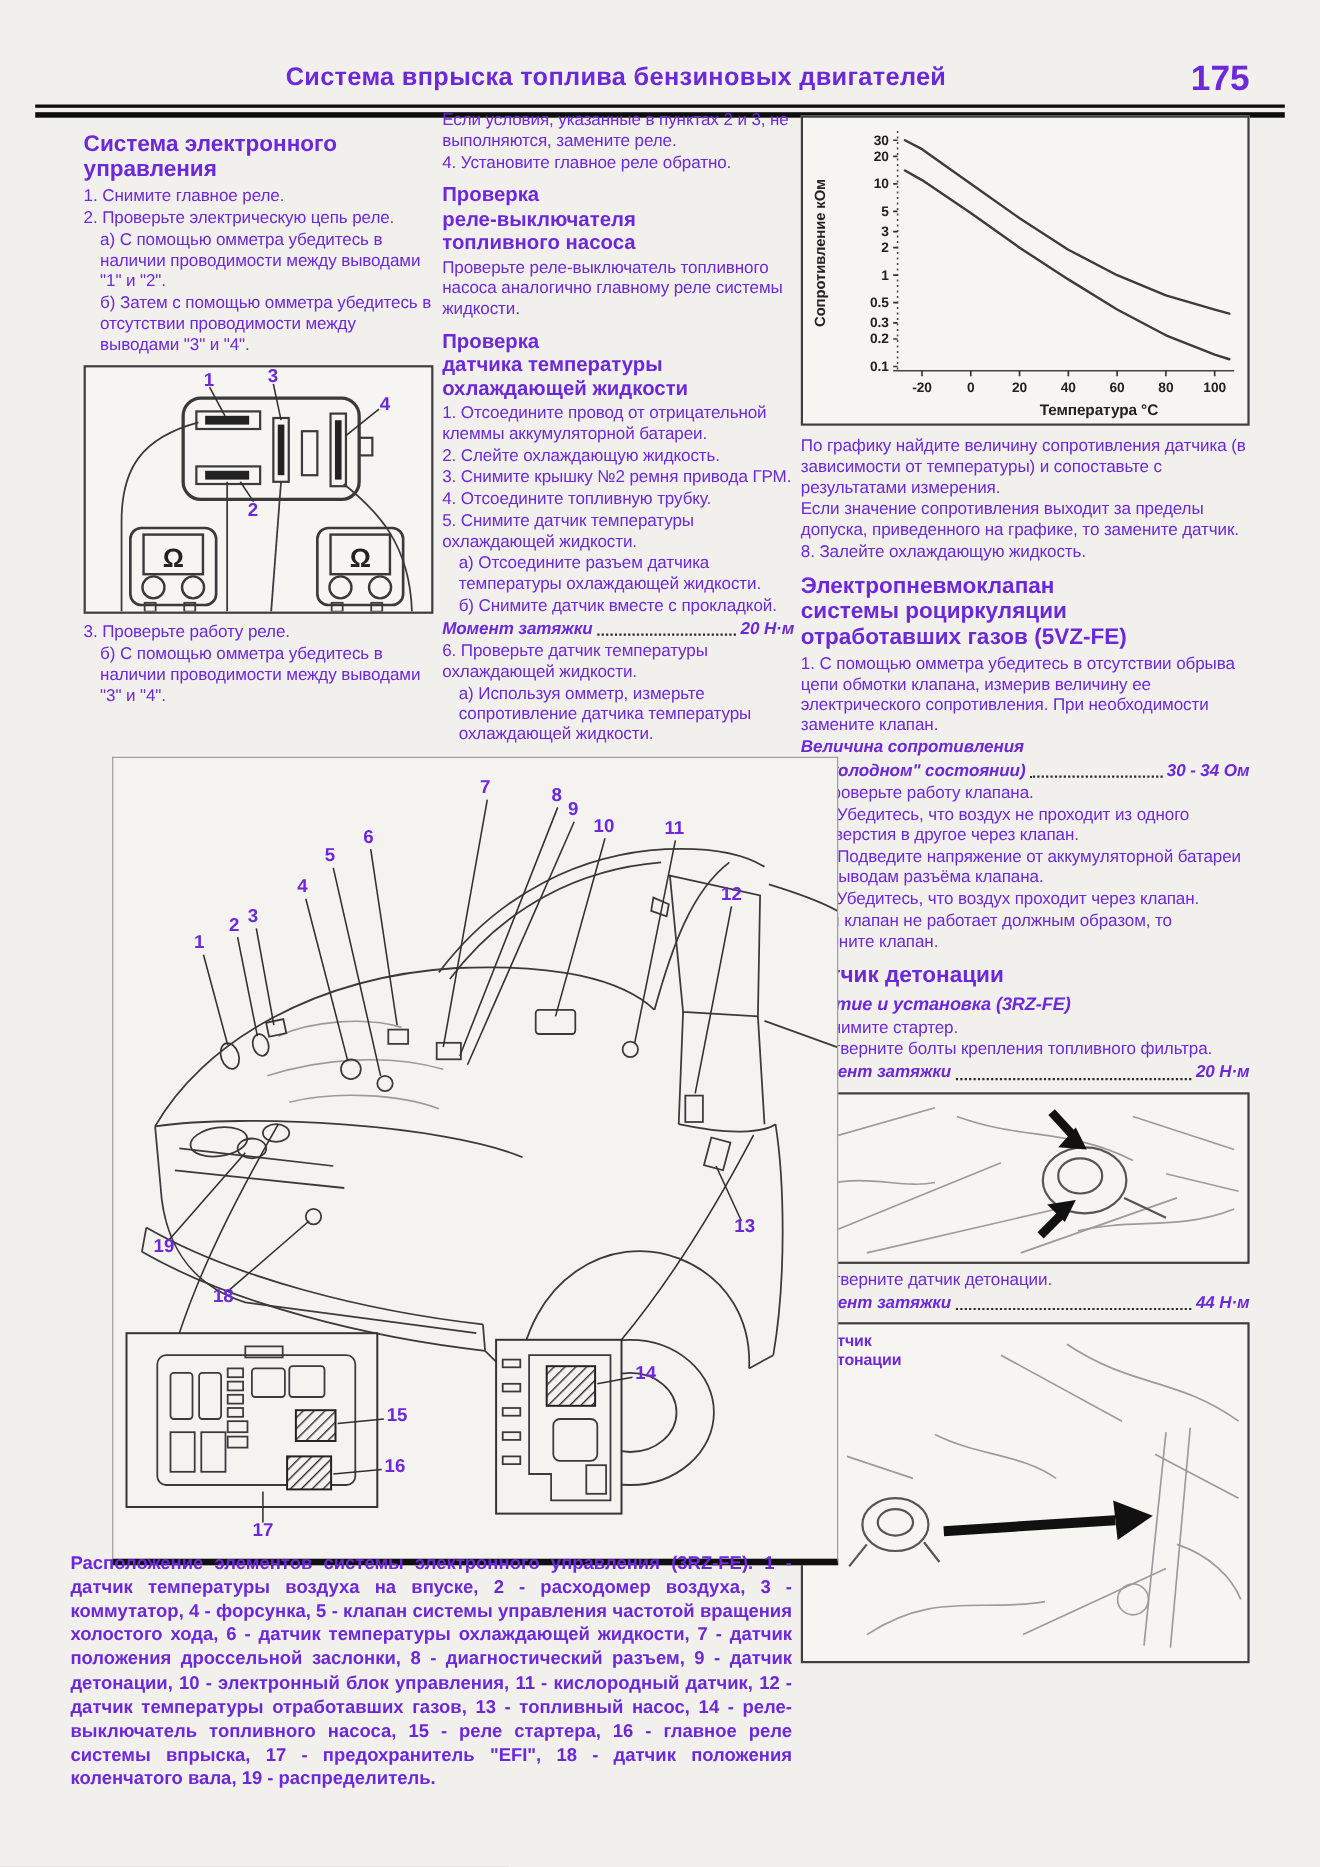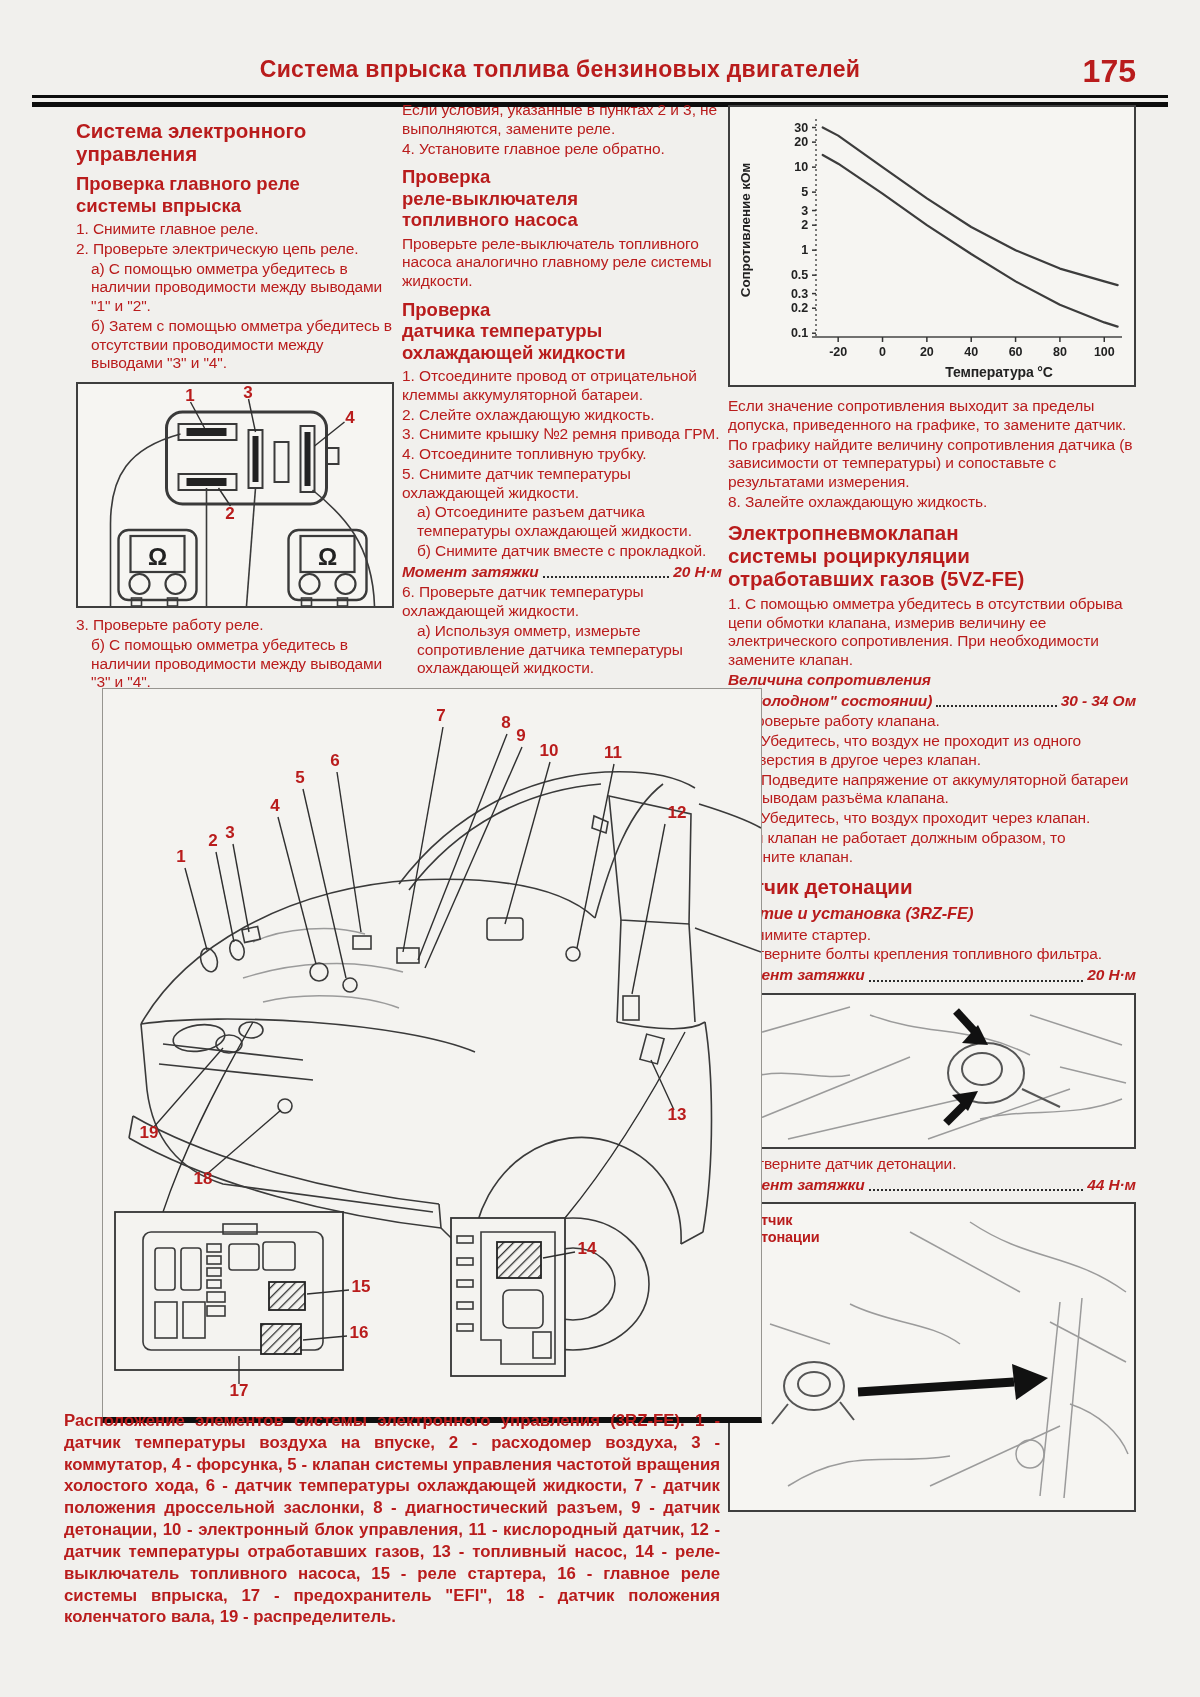--- a/index.html
+++ b/index.html
@@ -1,17 +1,17 @@
 <!DOCTYPE html>
 <html><head>
 <meta charset="utf-8">
 <style>
   html,body{margin:0;padding:0;background:#d8d6d2;}
   .page{position:relative;width:1200px;height:1697px;margin:0 auto;background:#f1f0ed;
-        font-family:"Liberation Sans",sans-serif;color:#b91c1c;overflow:hidden;}
+        font-family:"Liberation Sans",sans-serif;color:#6d28d9;overflow:hidden;}
   
   .h-title{position:absolute;top:56px;left:120px;width:880px;text-align:center;
            font-size:23px;font-weight:bold;letter-spacing:.3px;}
   .h-num{position:absolute;top:53px;right:64px;font-size:32px;font-weight:bold;}
   .rule{position:absolute;top:95px;left:32px;width:1136px;height:4px;
         border-top:3px solid #0d0d0d;border-bottom:5px solid #0d0d0d;}
   
   .col{position:absolute;font-size:15.5px;line-height:1.21;letter-spacing:-.1px;}
   .col1{left:76px;top:110px;width:318px;}
   .col2{left:402px;top:101px;width:320px;}
@@ -52,22 +52,20 @@
 <div class="page">
 
   <div class="h-title">Система впрыска топлива бензиновых двигателей</div>
   <div class="h-num">175</div>
   <div class="rule"></div>
 
   <section class="col col1">
     <div>
         <div class="para h1">Система электронного
 управления</div>
-        <div class="para h2">Проверка главного реле
-системы впрыска</div>
         <div class="para p">1. Снимите главное реле.</div>
         <div class="para p">2. Проверьте электрическую цепь реле.</div>
         <div class="para p ind">а) С помощью омметра убедитесь в наличии проводимости между выводами "1" и "2".</div>
         <div class="para p ind">б) Затем с помощью омметра убедитесь в отсутствии проводимости между выводами "3" и "4".</div>
       </div>
 
     <figure class="fig relay-fig">
       <svg viewBox="0 0 313 222">
 
         <rect class="ln" x="88" y="28" width="160" height="92" rx="16" style="stroke-width:3"></rect>
@@ -193,22 +191,22 @@
           <text x="329.9130434782609" y="247" text-anchor="middle" font-size="12.5" font-weight="bold" fill="#222">80</text>
           <line x1="374.2608695652174" y1="228" x2="374.2608695652174" y2="233" stroke="#333" stroke-width="1.5"></line>
           <text x="374.2608695652174" y="247" text-anchor="middle" font-size="12.5" font-weight="bold" fill="#222">100</text>
           <path d="M 92.7 18.5 L 108.2 26.6 L 152.5 58.1 L 196.9 89.4 L 241.2 118.0 L 285.6 141.2 L 329.9 159.6 L 374.3 172.4 L 387.6 176.1" fill="none" stroke="#3c3c3c" stroke-width="2.2" stroke-linejoin="round" stroke-linecap="round"></path>
           <path d="M 92.7 46.0 L 108.2 54.7 L 152.5 84.6 L 196.9 116.2 L 241.2 145.0 L 285.6 172.4 L 329.9 195.8 L 374.3 213.4 L 387.6 217.6" fill="none" stroke="#3c3c3c" stroke-width="2.2" stroke-linejoin="round" stroke-linecap="round"></path>
           <text font-size="13.5" font-weight="bold" fill="#222" text-anchor="middle" transform="translate(20 121) rotate(-90)">Сопротивление кОм</text>
           <text x="269" y="268" font-size="14" font-weight="bold" fill="#222" text-anchor="middle">Температура °C</text>
         </svg>
       </figure>
     <div>
+        <div class="para p">По графику найдите величину сопротивления датчика (в зависимости от температуры) и сопоставьте с результатами измерения.</div>
         <div class="para p">Если значение сопротивления выходит за пределы допуска, приведенного на графике, то замените датчик.</div>
-        <div class="para p">По графику найдите величину сопротивления датчика (в зависимости от температуры) и сопоставьте с результатами измерения.</div>
         <div class="para p">8. Залейте охлаждающую жидкость.</div>
         <div class="para h1">Электропневмоклапан
 системы роциркуляции
 отработавших газов (5VZ-FE)</div>
         <div class="para p">1. С помощью омметра убедитесь в отсутствии обрыва цепи обмотки клапана, измерив величину ее электрического сопротивления. При необходимости замените клапан.</div>
         <div class="para it">Величина сопротивления</div>
         <div class="para torque">
           <span class="tq-label">(в "холодном" состоянии)</span>
           <span class="tq-dots"></span>
           <span class="tq-value">30 - 34 Ом</span>
@@ -396,21 +394,21 @@
         <span class="callout" style="left: 110px; top: 152px;">2</span>
         <span class="callout" style="left: 127px; top: 144px;">3</span>
         <span class="callout" style="left: 172px; top: 117px;">4</span>
         <span class="callout" style="left: 197px; top: 89px;">5</span>
         <span class="callout" style="left: 232px; top: 72px;">6</span>
         <span class="callout" style="left: 338px; top: 27px;">7</span>
         <span class="callout" style="left: 403px; top: 34px;">8</span>
         <span class="callout" style="left: 418px; top: 47px;">9</span>
         <span class="callout" style="left: 446px; top: 62px;">10</span>
         <span class="callout" style="left: 510px; top: 64px;">11</span>
-        <span class="callout" style="left: 562px; top: 124px; margin-left: 12px;">12</span>
+        <span class="callout" style="left: 562px; top: 124px;">12</span>
         <span class="callout" style="left: 574px; top: 426px;">13</span>
         <span class="callout" style="left: 484px; top: 560px;">14</span>
         <span class="callout" style="left: 258px; top: 598px;">15</span>
         <span class="callout" style="left: 256px; top: 644px;">16</span>
         <span class="callout" style="left: 136px; top: 702px;">17</span>
         <span class="callout" style="left: 100px; top: 490px;">18</span>
         <span class="callout" style="left: 46px; top: 444px;">19</span>
       </div>
   </figure>
 

